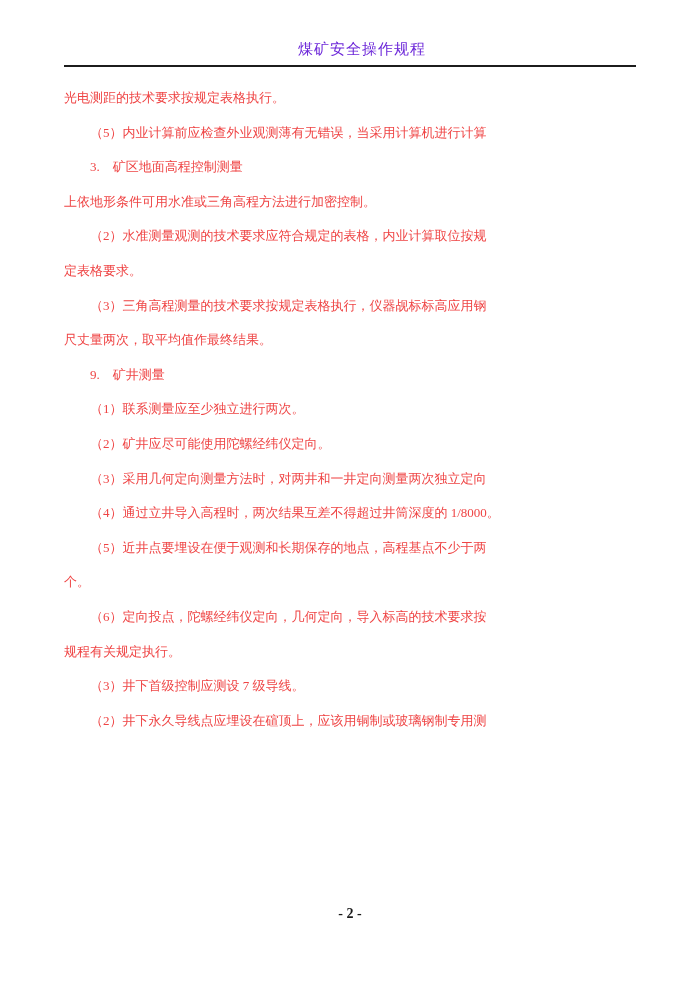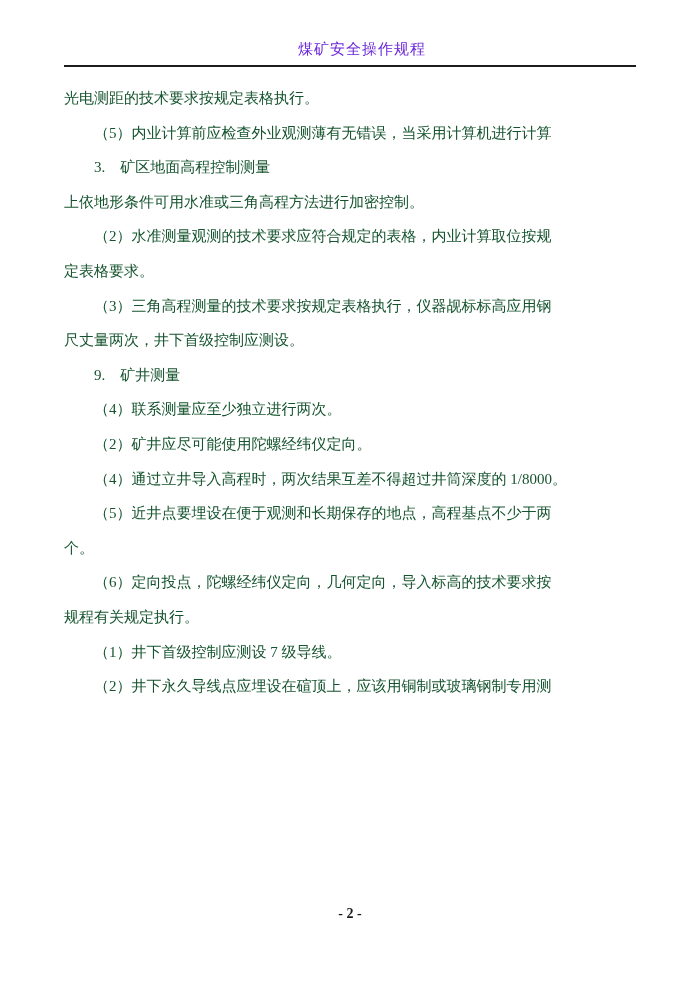--- a/index.html
+++ b/index.html
@@ -37,23 +37,23 @@
   }
   .body-text {
     position: absolute;
     top: 81px;
     left: 64px;
     width: 572px;
   }
   .line {
     height: 34.6px;
     line-height: 34.6px;
-    font-size: 15px;
+    font-size: 13px;
     white-space: pre;
-    color: #14532d;
+    color: #ef4444;
   }
   .line.indent {
     text-indent: 2em;
   }
   .footer-pagenum {
     position: absolute;
     top: 906px;
     left: 0;
     width: 700px;
     text-align: center;
@@ -70,26 +70,27 @@
   <div class="header-title">煤矿安全操作规程</div>
   <div class="header-rule"></div>
   <div class="body-text">
       <div class="line">光电测距的技术要求按规定表格执行。</div>
       <div class="line indent">（5）内业计算前应检查外业观测薄有无错误，当采用计算机进行计算</div>
       <div class="line indent">3.　矿区地面高程控制测量</div>
       <div class="line">上依地形条件可用水准或三角高程方法进行加密控制。</div>
       <div class="line indent">（2）水准测量观测的技术要求应符合规定的表格，内业计算取位按规</div>
       <div class="line">定表格要求。</div>
       <div class="line indent">（3）三角高程测量的技术要求按规定表格执行，仪器觇标标高应用钢</div>
-      <div class="line">尺丈量两次，井下首级控制应测设。</div>
+      <div class="line">尺丈量两次，取平均值作最终结果。</div>
       <div class="line indent">9.　矿井测量</div>
-      <div class="line indent">（4）联系测量应至少独立进行两次。</div>
+      <div class="line indent">（1）联系测量应至少独立进行两次。</div>
       <div class="line indent">（2）矿井应尽可能使用陀螺经纬仪定向。</div>
+      <div class="line indent">（3）采用几何定向测量方法时，对两井和一井定向测量两次独立定向</div>
       <div class="line indent">（4）通过立井导入高程时，两次结果互差不得超过井筒深度的 1/8000。</div>
       <div class="line indent">（5）近井点要埋设在便于观测和长期保存的地点，高程基点不少于两</div>
       <div class="line">个。</div>
       <div class="line indent">（6）定向投点，陀螺经纬仪定向，几何定向，导入标高的技术要求按</div>
       <div class="line">规程有关规定执行。</div>
-      <div class="line indent">（1）井下首级控制应测设 7 级导线。</div>
+      <div class="line indent">（3）井下首级控制应测设 7 级导线。</div>
       <div class="line indent">（2）井下永久导线点应埋设在碹顶上，应该用铜制或玻璃钢制专用测</div>
     </div>
   <div class="footer-pagenum">- 2 -</div>
 </div>
 
 </body></html>

